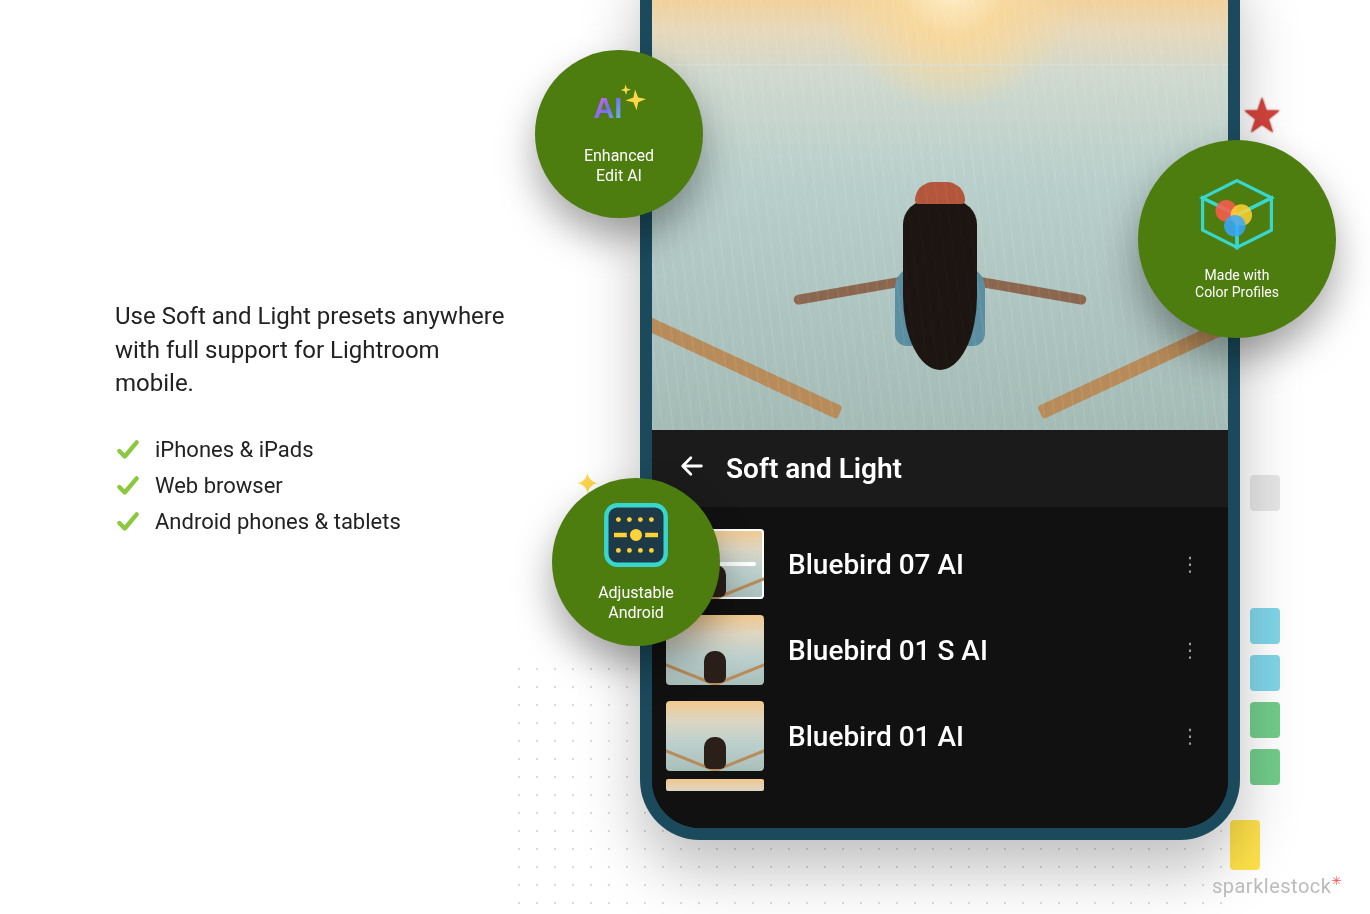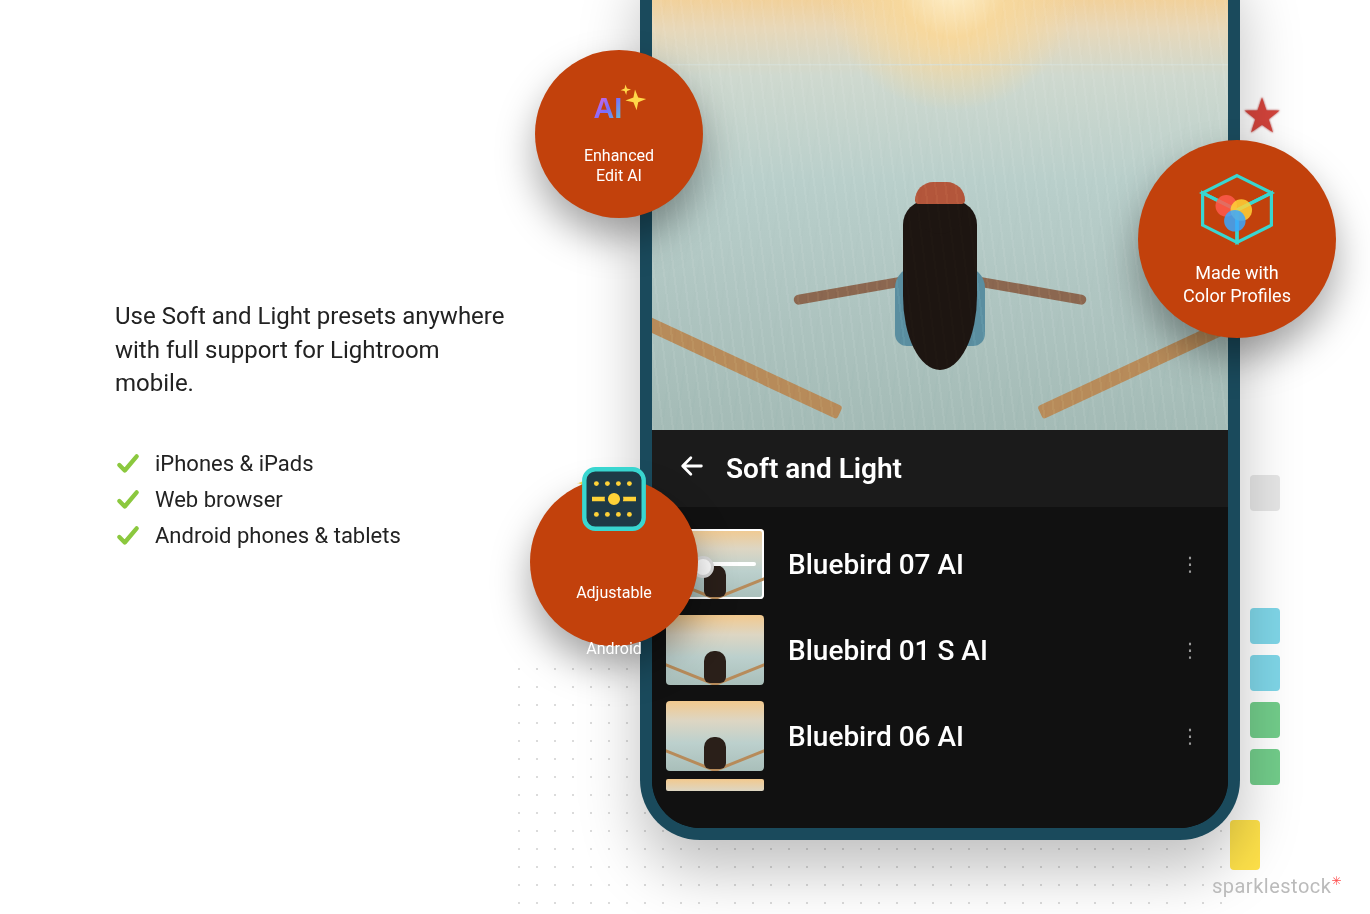--- a/index.html
+++ b/index.html
@@ -24,21 +24,21 @@
     font-weight: 800;
     line-height: 1.15;
     color: #111;
     letter-spacing: -0.5px;
     margin-bottom: 38px;
   }
   .subtext {
     font-size: 24px;
     line-height: 1.4;
     color: #222;
-    margin-bottom: 50px;
+    margin-bottom: 36px;
   }
   .checklist { list-style: none; }
   .checklist li {
     display: flex;
     font-size: 22px;
     color: #222;
     margin-bottom: 10px;
   }
   .check {
     width: 26px;
@@ -280,37 +280,37 @@
     color: #9a9a9a;
     font-size: 20px;
   }
 
   
   .badge {
     position: absolute;
     width: 168px;
     height: 168px;
     border-radius: 50%;
-    background: #c2410c;
+    background: #4d7c0f;
     color: #fff;
     display: flex;
     flex-direction: column;
     align-items: center;
     justify-content: center;
     font-size: 16px;
     line-height: 1.25;
     text-align: center;
     box-shadow: 0 20px 38px rgba(0,0,0,0.35);
   }
   .badge .icon-wrap { margin-bottom: 10px; }
-  .badge.big { width: 198px; height: 198px; font-size: 18px; }
+  .badge.big { width: 198px; height: 198px; font-size: 14px; }
 
   .badge-ai { left: 535px; top: 50px; }
   .badge-color { left: 1138px; top: 140px; }
-  .badge-strength { left: 530px; top: 478px; gap: 36px; }
+  .badge-strength { left: 552px; top: 478px; }
 
   
   .watermark {
     position: absolute;
     right: 28px;
     bottom: 16px;
     font-size: 20px;
     color: #bbb;
     letter-spacing: 0.5px;
   }
@@ -403,21 +403,21 @@
         </div>
         <span class="preset-name">Bluebird  01 S AI</span>
         <span class="more-dots">⋮</span>
       </div>
       <div class="preset-row">
         <div class="thumb">
           <div class="mini-rail l"></div>
             <div class="mini-rail r"></div>
             <div class="mini-person"></div>
         </div>
-        <span class="preset-name">Bluebird  06 AI</span>
+        <span class="preset-name">Bluebird  01 AI</span>
         <span class="more-dots">⋮</span>
       </div>
       <div class="thumb-strip"></div>
     </div>
 
   </div>
 </div>
 
 <div class="badge badge-ai">
   <div class="icon-wrap">

